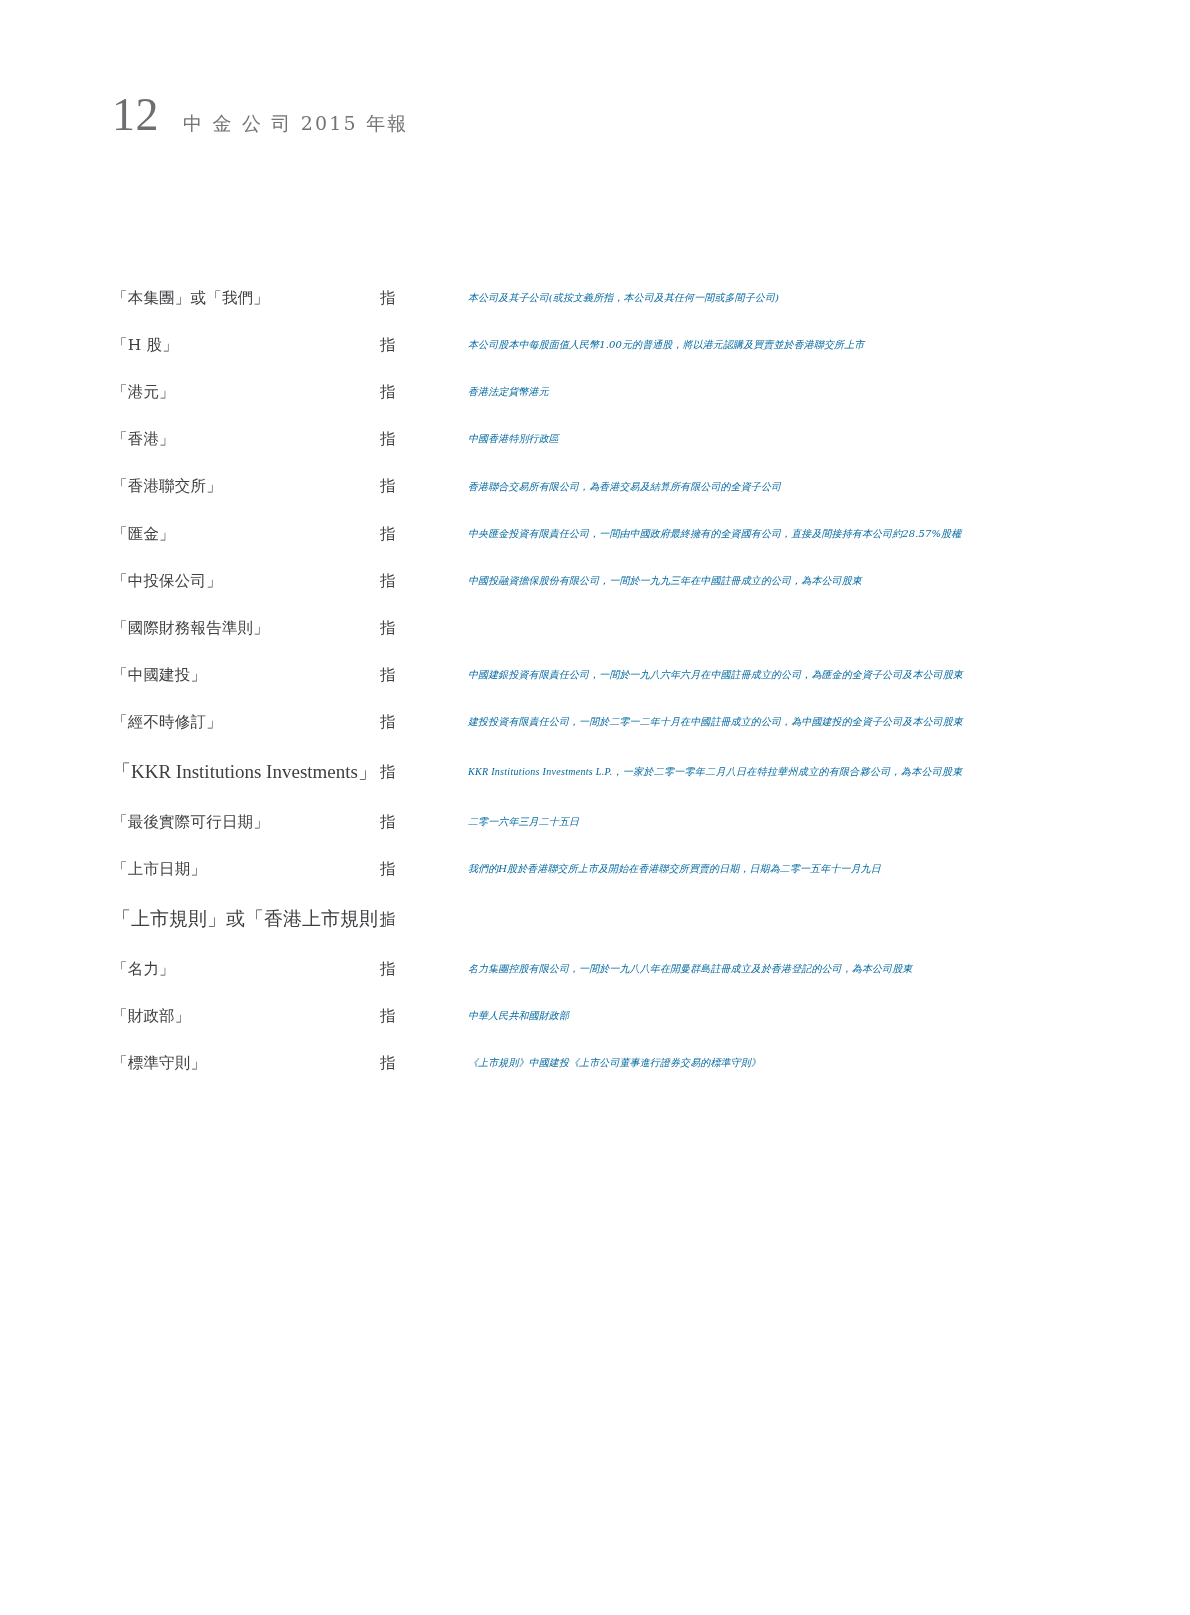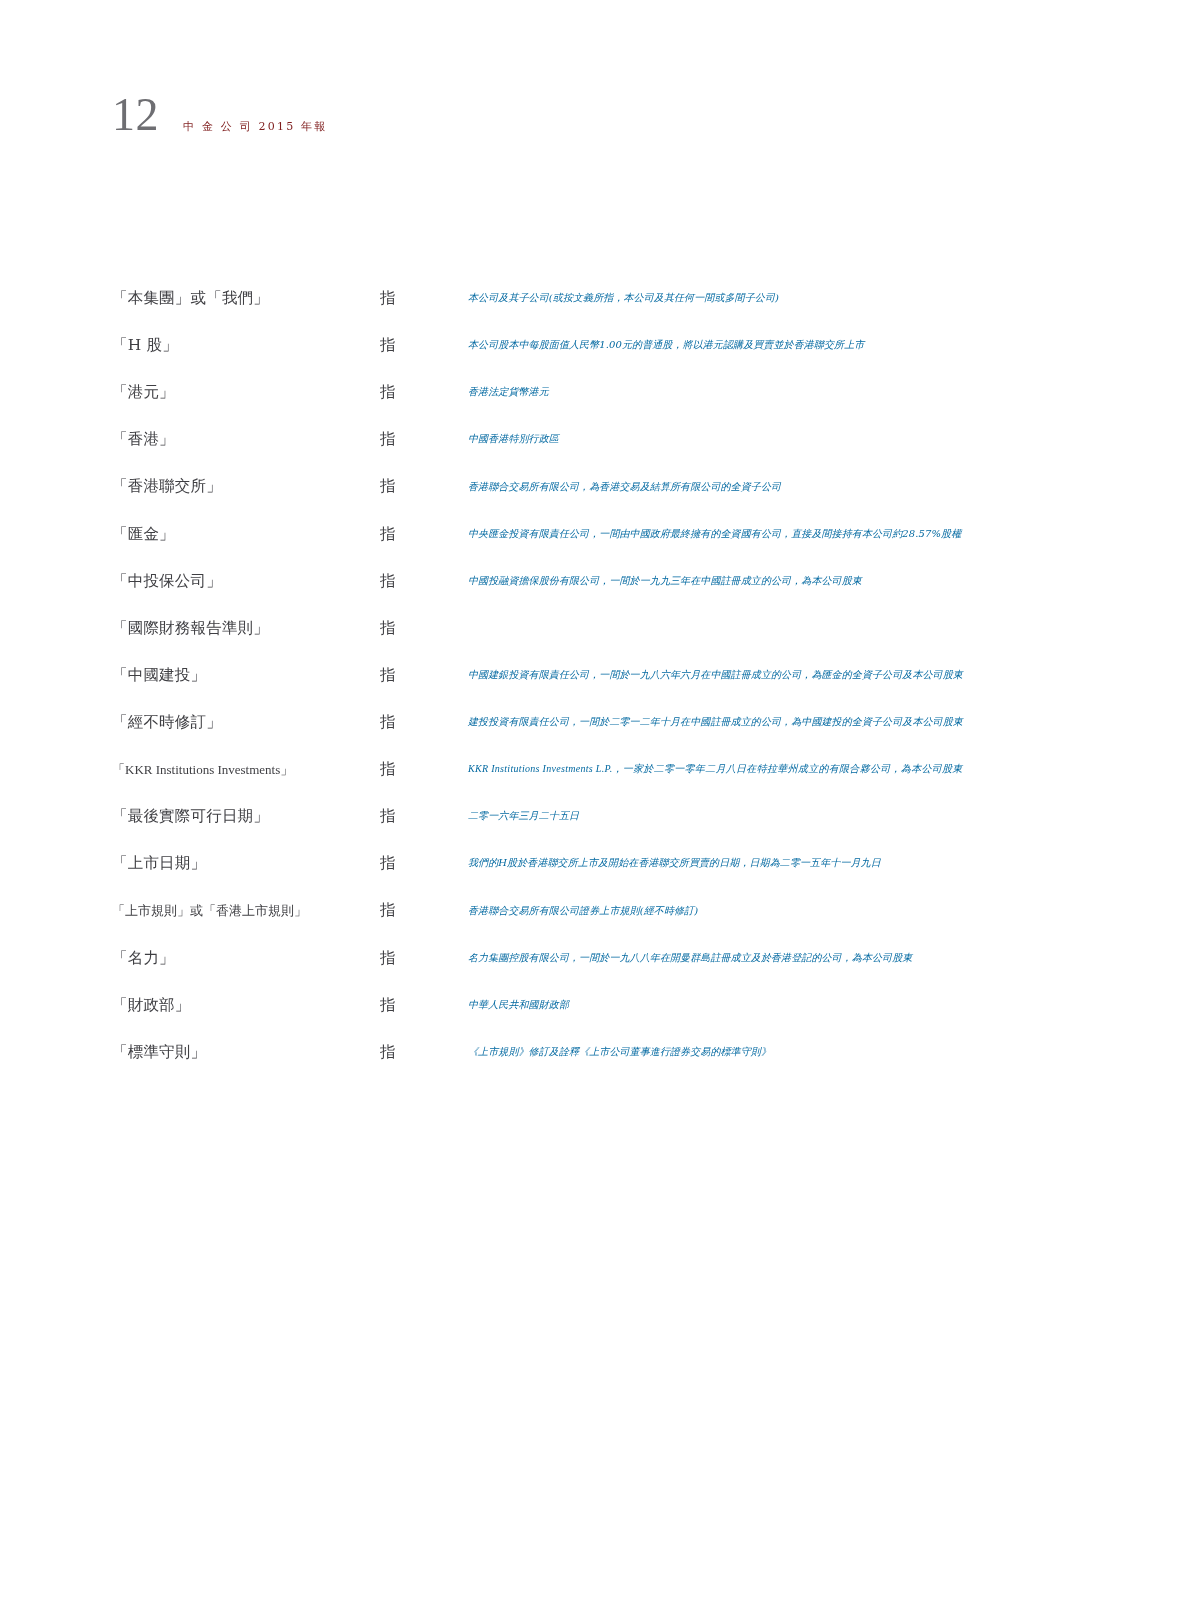--- a/index.html
+++ b/index.html
@@ -32,22 +32,22 @@
     gap: 24px;
   }
   .page-number {
     font-size: 46px;
     line-height: 1;
     color: #6e6e72;
     font-family: "Liberation Serif", "DejaVu Serif", serif;
     letter-spacing: 0.5px;
   }
   .header-title {
-    font-size: 11px;
-    color: #7f1d1d;
+    font-size: 19px;
+    color: #737373;
     letter-spacing: 2.2px;
     font-family: "DejaVu Serif", "Liberation Serif", serif;
   }
 
   
   .glossary {
     position: absolute;
     top: 286px;
     left: 112px;
     width: 966px;
@@ -61,21 +61,21 @@
     width: 268px;
     flex: 0 0 268px;
     font-size: 15.5px;
     line-height: 1.62;
     color: #3f3f43;
     font-family: "DejaVu Serif", "Liberation Serif", serif;
     letter-spacing: 0.2px;
     white-space: nowrap;
   }
   .term.small {
-    font-size: 13px;
+    font-size: 19px;
     letter-spacing: 0;
     font-family: "Liberation Serif", "DejaVu Serif", serif;
   }
   .means {
     width: 88px;
     flex: 0 0 88px;
     font-size: 15.5px;
     line-height: 1.62;
     color: #3f3f43;
     font-family: "DejaVu Serif", "Liberation Serif", serif;
@@ -167,32 +167,31 @@
         <div class="definition">二零一六年三月二十五日</div>
       </div>
       <div class="row">
         <div class="term">「上市日期」</div>
         <div class="means">指</div>
         <div class="definition">我們的H股於香港聯交所上市及開始在香港聯交所買賣的日期，日期為二零一五年十一月九日</div>
       </div>
       <div class="row">
         <div class="term small">「上市規則」或「香港上市規則」</div>
         <div class="means">指</div>
-        <div class="definition">香港聯合交易所有限公司證券上市規則(經不時修訂)</div>
       </div>
       <div class="row">
         <div class="term">「名力」</div>
         <div class="means">指</div>
         <div class="definition">名力集團控股有限公司，一間於一九八八年在開曼群島註冊成立及於香港登記的公司，為本公司股東</div>
       </div>
       <div class="row">
         <div class="term">「財政部」</div>
         <div class="means">指</div>
         <div class="definition">中華人民共和國財政部</div>
       </div>
       <div class="row">
         <div class="term">「標準守則」</div>
         <div class="means">指</div>
-        <div class="definition">《上市規則》修訂及詮釋《上市公司董事進行證券交易的標準守則》</div>
+        <div class="definition">《上市規則》中國建投《上市公司董事進行證券交易的標準守則》</div>
       </div>
     </div>
 
 </div>
 
 </body></html>

